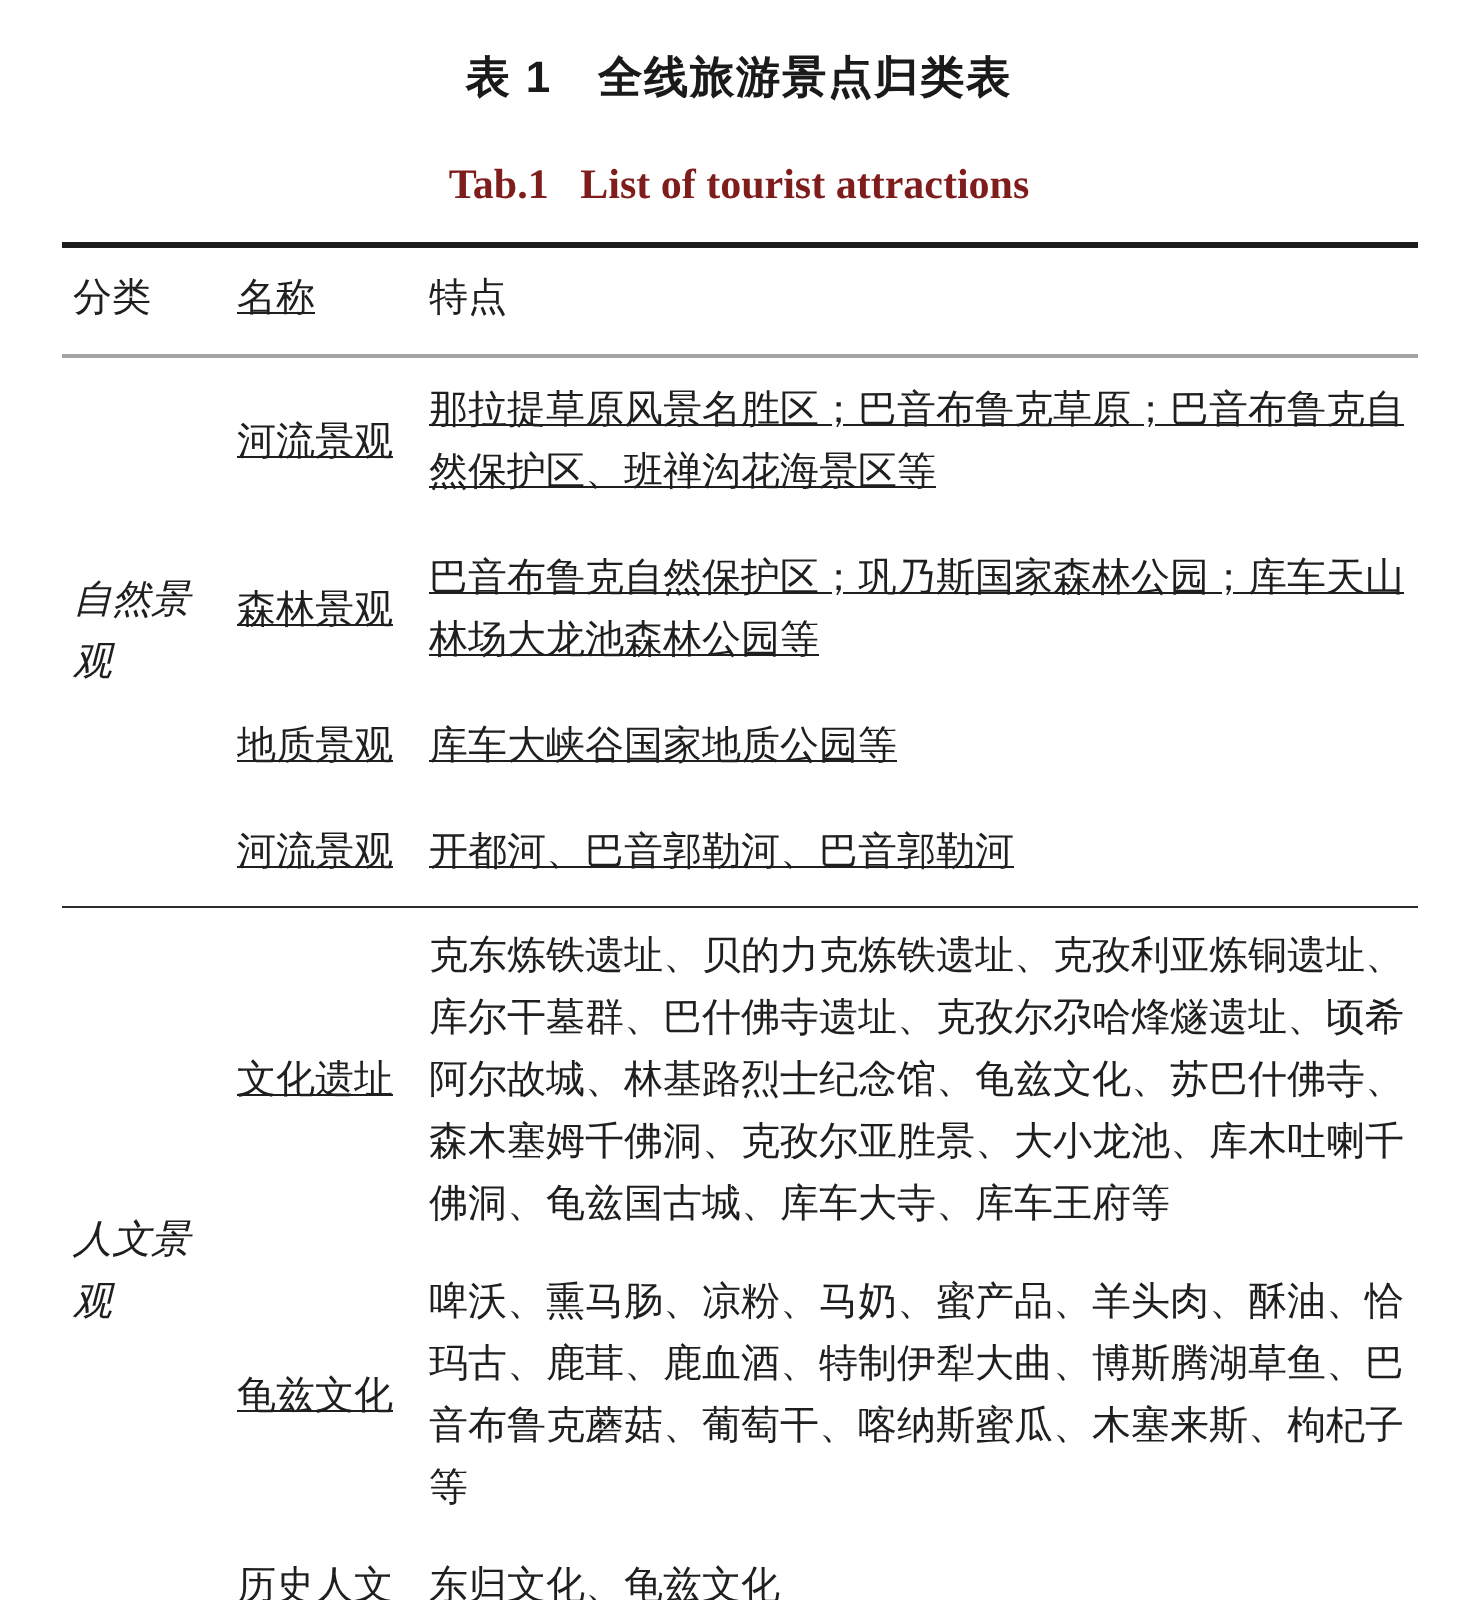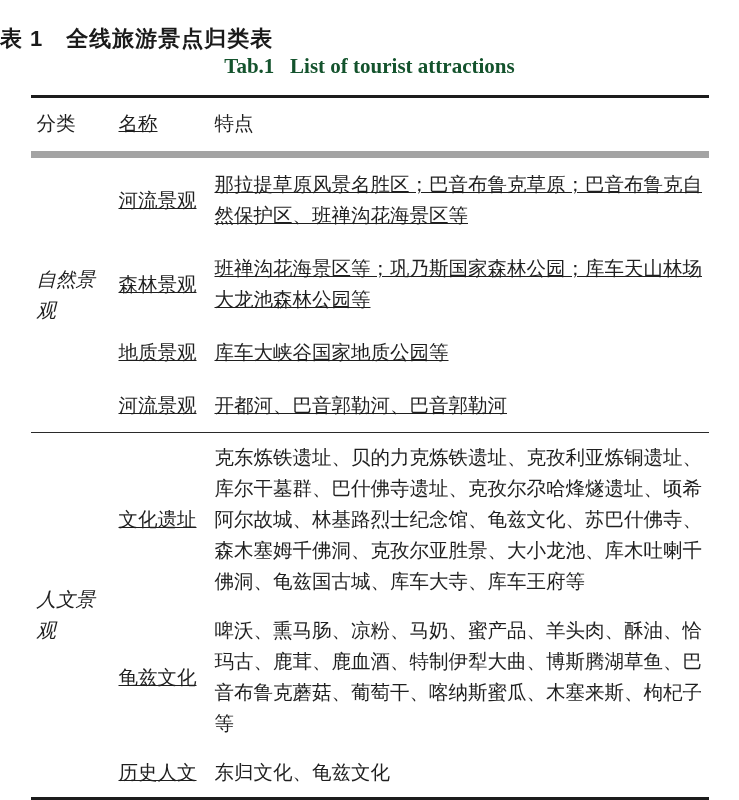--- a/index.html
+++ b/index.html
@@ -11,49 +11,50 @@
   .page {
     width: 739px;
     height: 800px;
     box-sizing: border-box;
     padding-top: 16px;
     font-family: "Liberation Serif", "DejaVu Serif", serif;
     background: #ffffff;
     overflow: hidden;
   }
   .title-cn {
+    text-align: center;
     font-family: "Liberation Sans", "DejaVu Sans", sans-serif;
     font-weight: 700;
     font-size: 22px;
     letter-spacing: 1px;
-    margin: 8px 0 0 0;
+    margin: 8px 0 26px 0;
     white-space: pre-wrap;
     color: #1a1a1a;
   }
   .title-en {
     text-align: center;
     font-family: "Liberation Serif", "DejaVu Serif", serif;
     font-weight: 700;
     font-size: 21px;
     margin: 0 0 16px 0;
     white-space: pre-wrap;
-    color: #14532d;
+    color: #7f1d1d;
   }
   table.attractions {
     width: 678px;
     margin: 0 auto;
     border-collapse: collapse;
     border-top: 3px solid #1c1c1c;
     border-bottom: 3px solid #1c1c1c;
     font-size: 19.5px;
     line-height: 31px;
     color: #1f1f1f;
   }
   thead tr {
-    border-bottom: 7px solid #a3a3a3;
+    border-bottom: 2px solid #a3a3a3;
     margin-top: 33px;
   }
   tbody.group-human {
     border-top: 1px solid #2a2a2a;
   }
   th, td {
     font-weight: normal;
     vertical-align: middle;
     padding: 0;
   }
@@ -108,21 +109,21 @@
     </thead>
 
     <tbody class="group-nature">
       <tr>
         <td class="cell-category" rowspan="4">自然景观</td>
         <td class="cell-name">河流景观</td>
         <td class="cell-feature">那拉提草原风景名胜区；巴音布鲁克草原；巴音布鲁克自然保护区、班禅沟花海景区等</td>
       </tr>
       <tr>
         <td class="cell-name">森林景观</td>
-        <td class="cell-feature">班禅沟花海景区等；巩乃斯国家森林公园；库车天山林场大龙池森林公园等</td>
+        <td class="cell-feature">巴音布鲁克自然保护区；巩乃斯国家森林公园；库车天山林场大龙池森林公园等</td>
       </tr>
       <tr>
         <td class="cell-name">地质景观</td>
         <td class="cell-feature">库车大峡谷国家地质公园等</td>
       </tr>
       <tr>
         <td class="cell-name">河流景观</td>
         <td class="cell-feature">开都河、巴音郭勒河、巴音郭勒河</td>
       </tr>
     </tbody>

